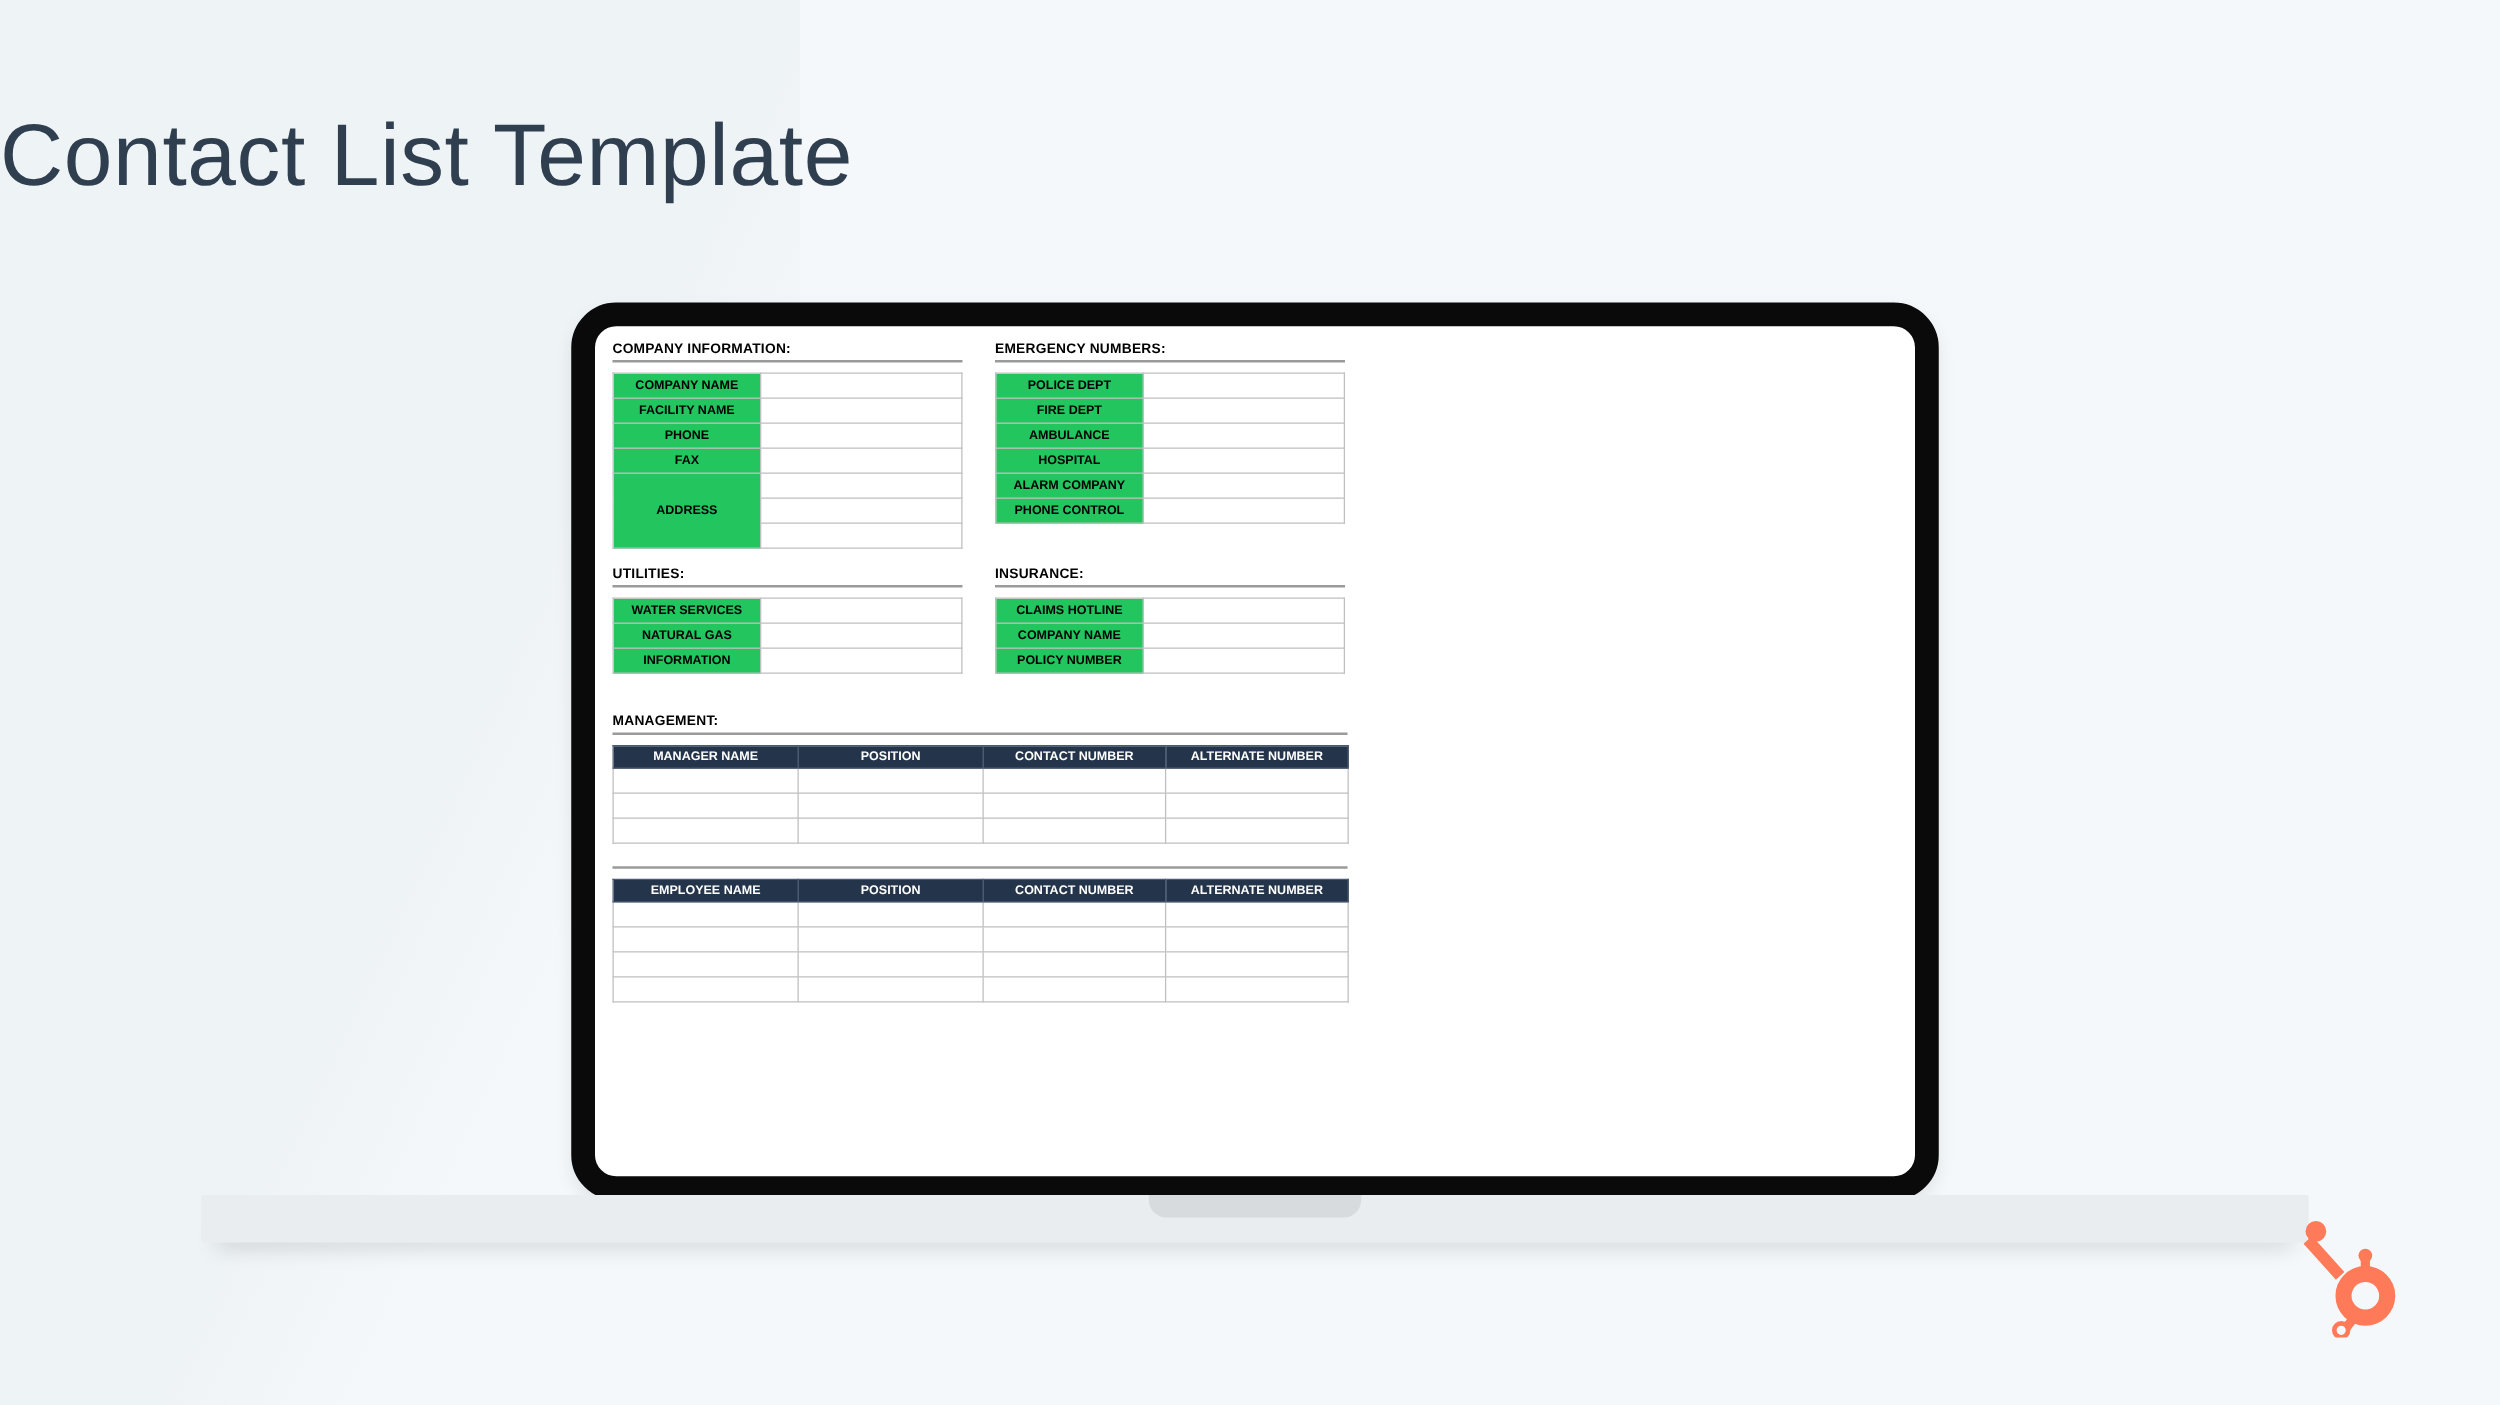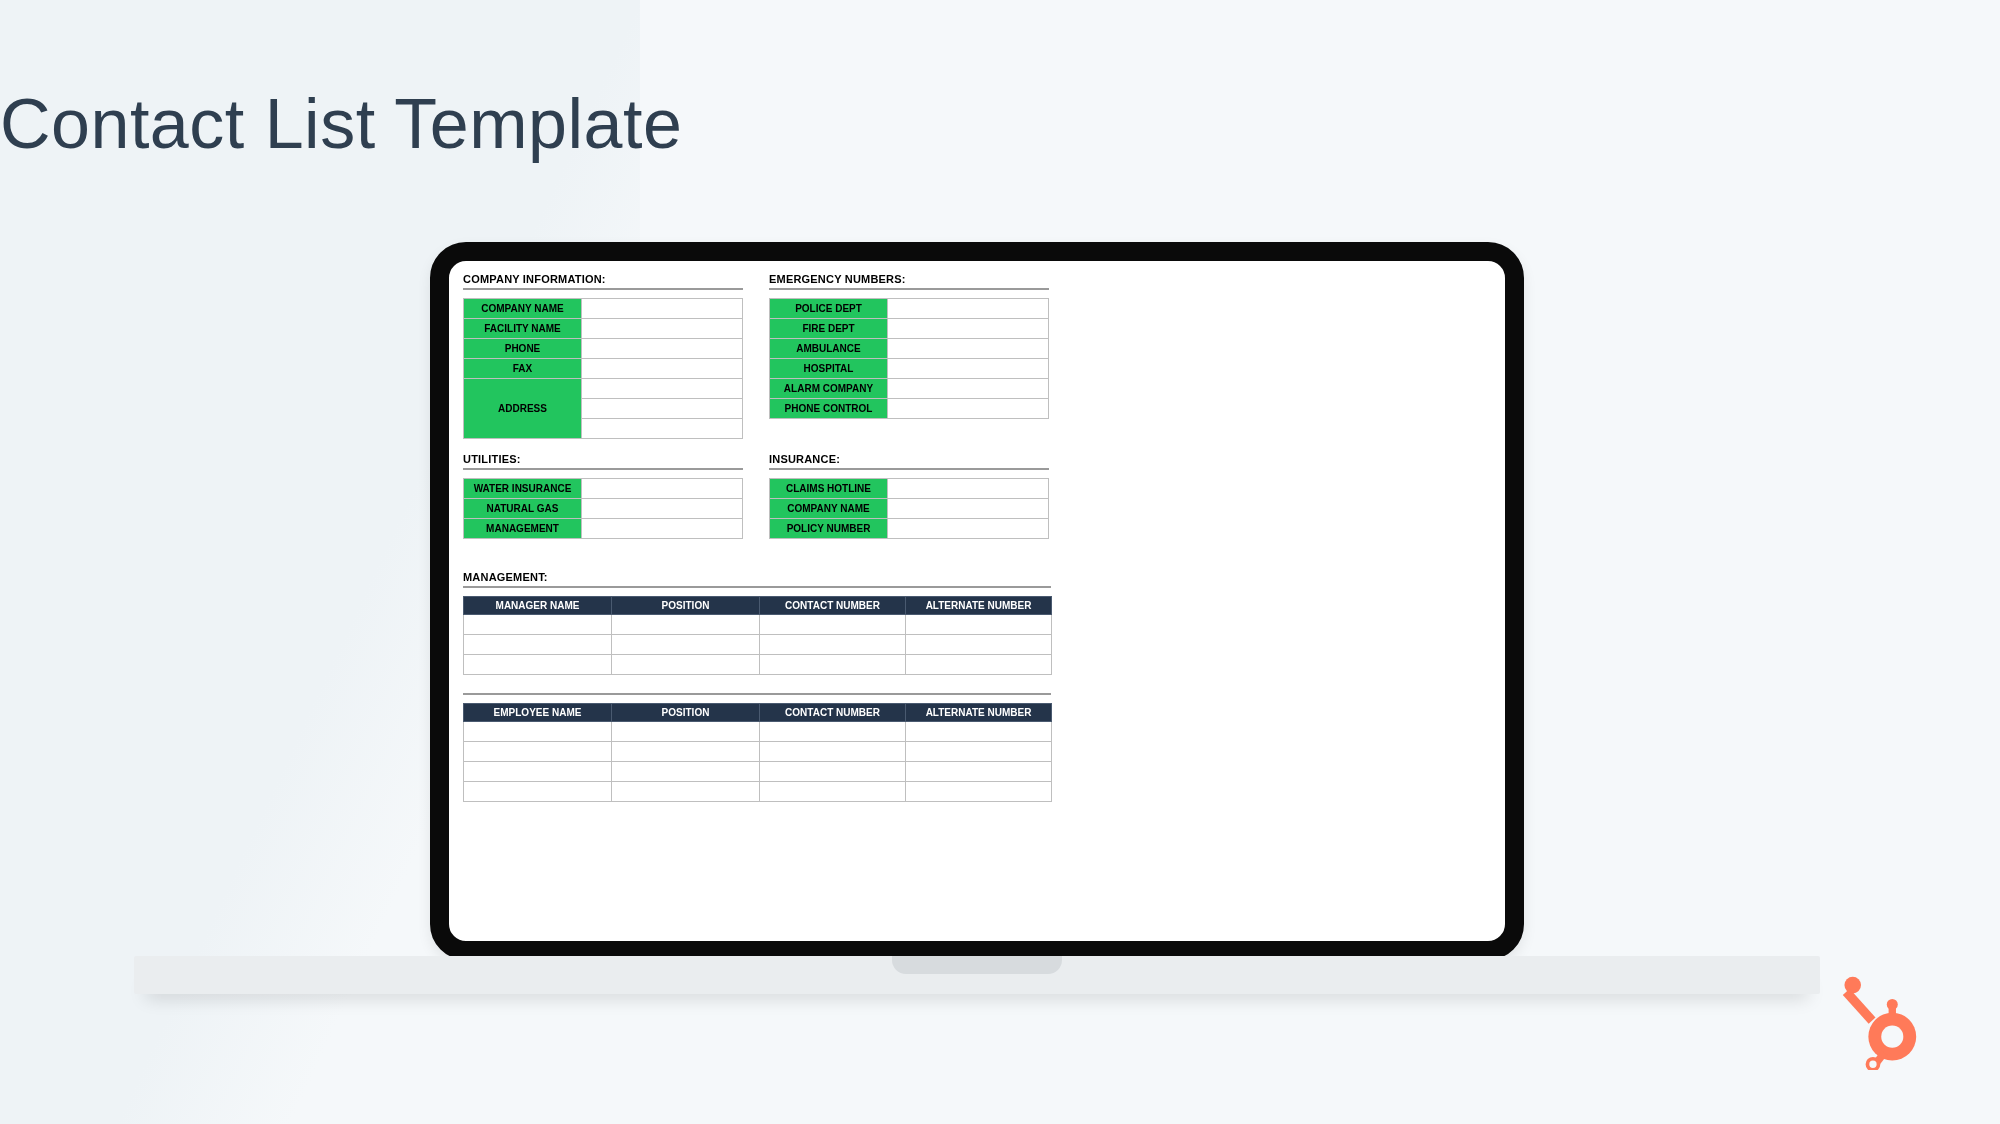--- a/index.html
+++ b/index.html
@@ -29,21 +29,21 @@
     width: 2000px;
     font-size: 70px;
     font-weight: 400;
     color: #2f3f50;
     letter-spacing: 0.5px;
   }
 
   
   .laptop {
     position: absolute;
-    left: 430px;
+    left: 457px;
     top: 242px;
     width: 924px;
     height: 734px;
   }
   .laptop-body {
     position: absolute;
     left: 0; top: 0;
     width: 1094px;
     height: 718px;
     background: #ffffff;
@@ -256,29 +256,29 @@
       </div>
 
       <div class="cols">
         <div class="col">
           <div class="block">
             <div class="section-title">UTILITIES:</div>
             <div class="section-underline"></div>
             <table class="kv-table">
               <tbody>
                   <tr>
-                    <td class="label">WATER INSURANCE</td>
+                    <td class="label">WATER SERVICES</td>
                     <td class="value"></td>
                   </tr>
               <tr>
                     <td class="label">NATURAL GAS</td>
                     <td class="value"></td>
                   </tr>
               <tr>
-                    <td class="label">MANAGEMENT</td>
+                    <td class="label">INFORMATION</td>
                     <td class="value"></td>
                   </tr>
             </tbody>
               </table>
           </div>
         </div>
 
         <div class="col">
           <div class="block">
             <div class="section-title">INSURANCE:</div>

